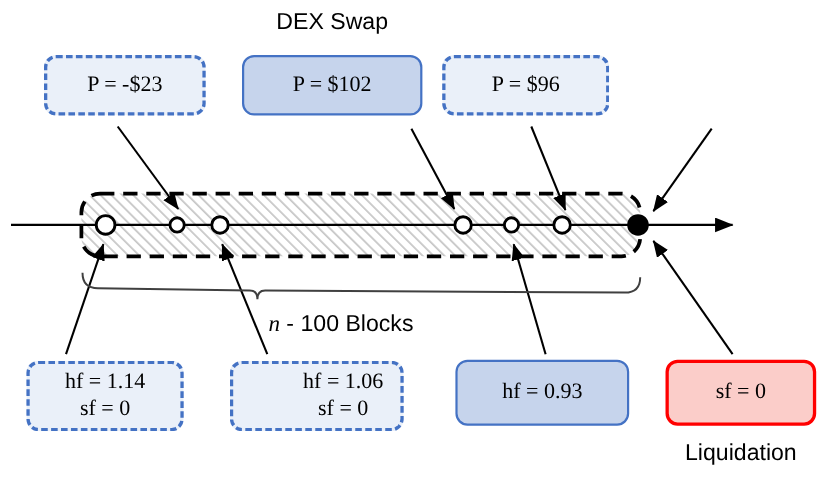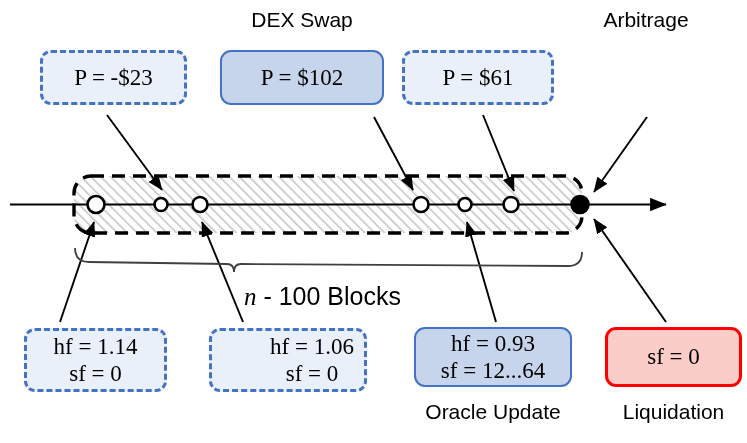--- a/index.html
+++ b/index.html
@@ -15,21 +15,21 @@
 
   .node-box{
     position:absolute;
     box-sizing:border-box;
     border-radius:11px;
     display:flex;
     flex-direction:column;
     align-items:center;
     justify-content:center;
     font-family:"Liberation Serif", serif;
-    font-size:23px;
+    font-size:20px;
     color:#000;
     line-height:1.18;
     white-space:nowrap;
   }
   .blue-dashed{ background:#eaf0f9; border:3px dashed #4472c4; }
   .blue-solid { background:#c6d4ec; border:2.5px solid #4472c4; }
   .red-solid  { background:#fbcdc9; border:3px solid #ff0000; }
 
   .node-box .line{ display:block; }
 
@@ -37,67 +37,64 @@
     position:absolute;
     font-family:"Liberation Sans", sans-serif;
     font-size:21px;
     color:#000;
     text-align:center;
     white-space:nowrap;
   }
   .bracket-label{
     position:absolute;
     font-family:"Liberation Sans", sans-serif;
-    font-size:25px;
+    font-size:21px;
     color:#000;
     white-space:nowrap;
   }
   .bracket-label i{ font-family:"Liberation Serif", serif; font-style:italic; }
 </style>
 </head>
 <body>
 
 <div id="stage">
 
   <div class="caption" style="left:218px;top:8px;width:164px;">DEX Swap</div>
-  <div class="caption" style="left:572px;top:8px;width:144px;">Arbitrage</div>
 
   <div class="node-box blue-dashed" style="left:38px;top:50px;width:147px;height:55px;">
     <span class="line">P = -$23</span>
   </div>
 
   <div class="node-box blue-solid" style="left:218px;top:50px;width:164px;height:55px;">
     <span class="line">P = $102</span>
   </div>
 
   <div class="node-box blue-dashed" style="left:400px;top:50px;width:152px;height:55px;">
-    <span class="line">P = $61</span>
+    <span class="line">P = $96</span>
   </div>
 
 
   <div class="node-box blue-dashed" style="left:22px;top:328px;width:143px;height:64px;">
     <span class="line">hf = 1.14</span>
     <span class="line">sf = 0</span>
   </div>
 
   <div class="node-box blue-dashed" style="left:207px;top:328px;width:158px;height:64px;padding-left:48px;">
     <span class="line">hf = 1.06</span>
     <span class="line">sf = 0</span>
   </div>
 
   <div class="node-box blue-solid" style="left:412px;top:327px;width:158px;height:60px;align-items:center;">
     <span class="line">hf = 0.93</span>
-    <span class="line">sf = 12...64</span>
   </div>
 
   <div class="node-box red-solid" style="left:603px;top:327px;width:137px;height:60px;">
     <span class="line">sf = 0</span>
   </div>
 
-  <div class="caption" style="left:412px;top:400px;width:158px;">Oracle Update</div>
   <div class="caption" style="left:603px;top:400px;width:137px;">Liquidation</div>
 
   <div class="bracket-label" style="left:242px;top:282px;">
     <i>n</i><span> - 100 Blocks</span>
   </div>
 
   <svg class="layer" viewBox="0 0 747 443">
     <defs>
       <pattern id="hatch" width="7" height="7" patternTransform="rotate(-45)" patternUnits="userSpaceOnUse">
         <rect width="7" height="7" fill="#ffffff"></rect>

